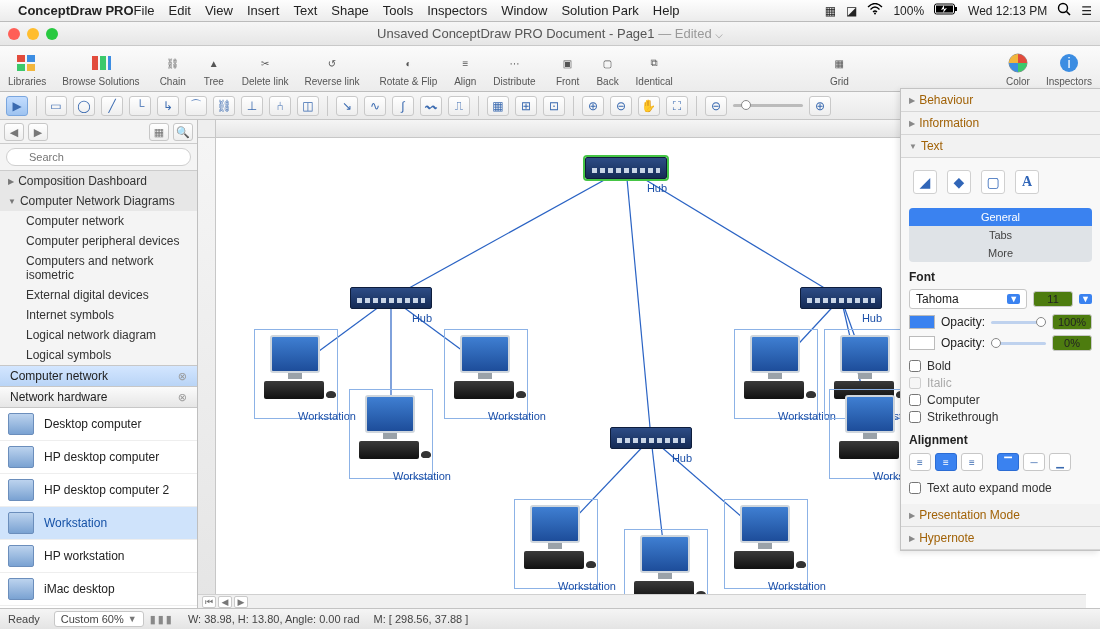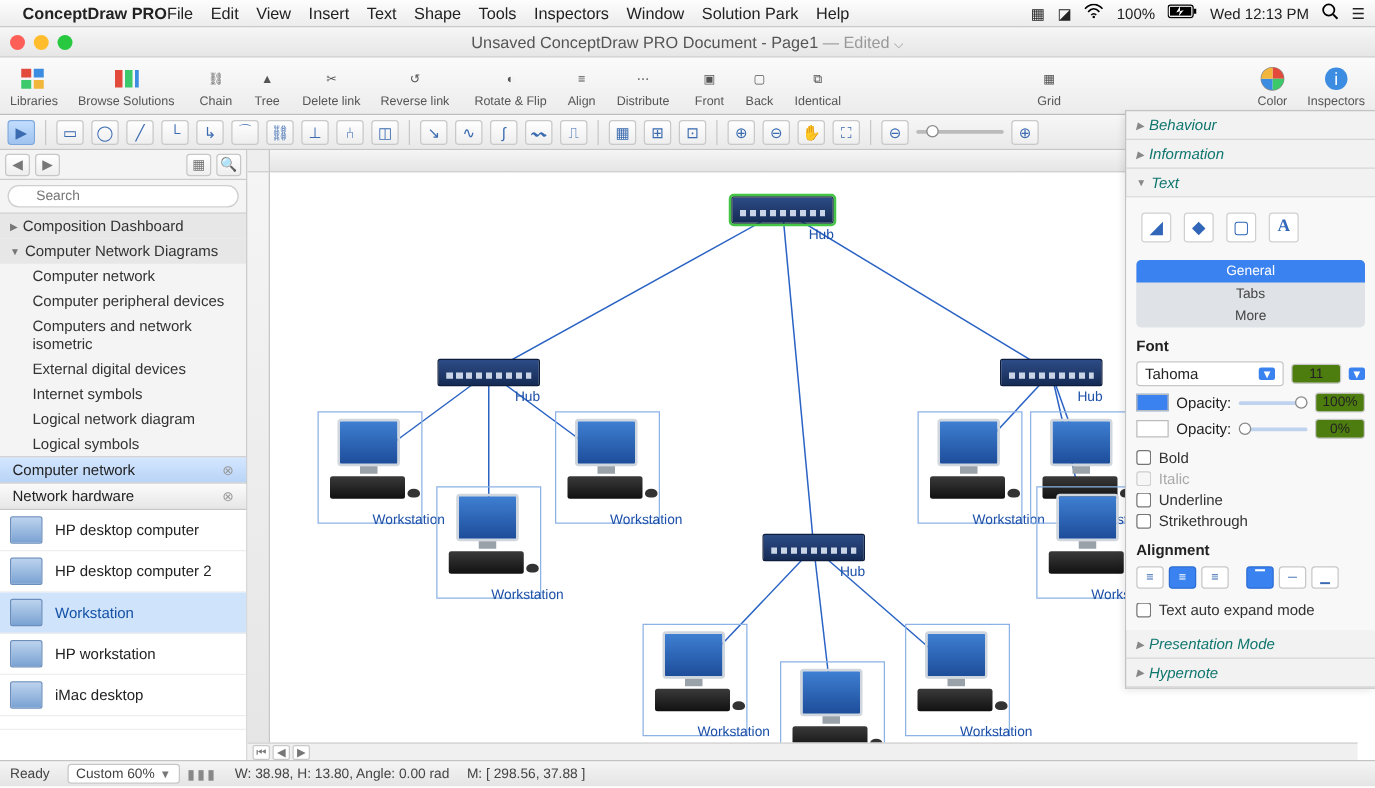--- a/index.html
+++ b/index.html
@@ -78,21 +78,21 @@
   .hub::after { content:""; position:absolute; left:6px; right:6px; top:10px; height:5px; background:repeating-linear-gradient(90deg,#c9d5e6 0 5px, transparent 5px 8px); }
   .ws { position:absolute; width:72px; height:66px; transform:translate(-50%,-50%); }
   .ws .box { position:absolute; left:-6px; top:-6px; right:-6px; bottom:-18px; border:1px solid #8cb2e6; }
   .ws .mon { position:absolute; left:10px; top:0; width:50px; height:38px; background:linear-gradient(#3f7fd2,#1d4d9a); border:2px solid #cfd6dd; border-radius:3px; }
   .ws .stand { position:absolute; left:28px; top:38px; width:14px; height:6px; background:#9aa2a9; }
   .ws .tower { position:absolute; left:4px; top:46px; width:60px; height:18px; background:linear-gradient(#3a3a3a,#111); border-radius:2px; }
   .ws .mouse { position:absolute; left:66px; top:56px; width:10px; height:7px; background:#333; border-radius:50% 50% 40% 40%; }
 
   
   .inspector { position:absolute; top:88px; right:0; width:200px; background:#f2f2f2; border:1px solid #c3c3c3; border-right:none; font-size:12px; box-shadow:-2px 2px 6px rgba(0,0,0,.1); }
-  .insp-sec { padding:4px 8px; border-bottom:1px solid #d6d6d6; display:flex; align-items:center; gap:4px; color:#0f766e;font-style:italic; }
+  .insp-sec { padding:4px 8px; border-bottom:1px solid #d6d6d6; display:flex; align-items:center; gap:4px; color:#a16207; }
   .insp-sec::before { content:"▶"; font-size:8px; color:#888; }
   .insp-sec.open::before { content:"▼"; }
   .insp-body { padding:6px 8px; background:#f8f8f8; }
   .insp-icons { display:flex; gap:10px; padding:6px 4px 10px; }
   .insp-icons .ii { width:24px; height:24px; border:1px solid #d0d0d0; border-radius:3px; background:#fff; display:flex; align-items:center; justify-content:center; font-size:14px; color:#3166b8; font-family:Georgia,serif; }
   .pill-row { display:flex; background:#dfe3e7; border-radius:4px; overflow:hidden; margin:4px 0 8px;flex-direction:column; }
   .pill { flex:1; text-align:center; padding:3px 0; font-size:11px; color:#444; }
   .pill.active { background:#3a82f0; color:#fff; }
   .lblrow { display:flex; align-items:center; gap:6px; margin:5px 0; }
   .lblrow .sw { width:26px; height:14px; border:1px solid #bbb; background:#3a82f0; }
@@ -339,20 +339,24 @@
           <span class="x">⊗</span>
         </div>
       <div class="lib-tab">
           <span>Network hardware</span>
           <span class="x">⊗</span>
         </div>
     </div>
     <div class="shapes" id="shapes-list">
         <div class="shape-item">
           <div class="shape-thumb"></div>
+          <span>Desktop computer</span>
+        </div>
+        <div class="shape-item">
+          <div class="shape-thumb"></div>
           <span>HP desktop computer</span>
         </div>
         <div class="shape-item">
           <div class="shape-thumb"></div>
           <span>HP desktop computer 2</span>
         </div>
         <div class="shape-item sel">
           <div class="shape-thumb"></div>
           <span>Workstation</span>
         </div>
@@ -516,21 +520,21 @@
         <label class="chk">
             <input type="checkbox" style="">
             <span>Bold</span>
           </label>
         <label class="chk dis">
             <input type="checkbox" disabled="" style="">
             <span>Italic</span>
           </label>
         <label class="chk">
             <input type="checkbox" style="">
-            <span>Underline</span>
+            <span>Computer</span>
           </label>
         <label class="chk">
             <input type="checkbox" style="">
             <span>Strikethrough</span>
           </label>
       </div>
     </div>
     <div style="font-weight:bold;margin:6px 0 2px">Alignment</div>
     <div style="display:flex;gap:14px">
       <div class="align-row">

